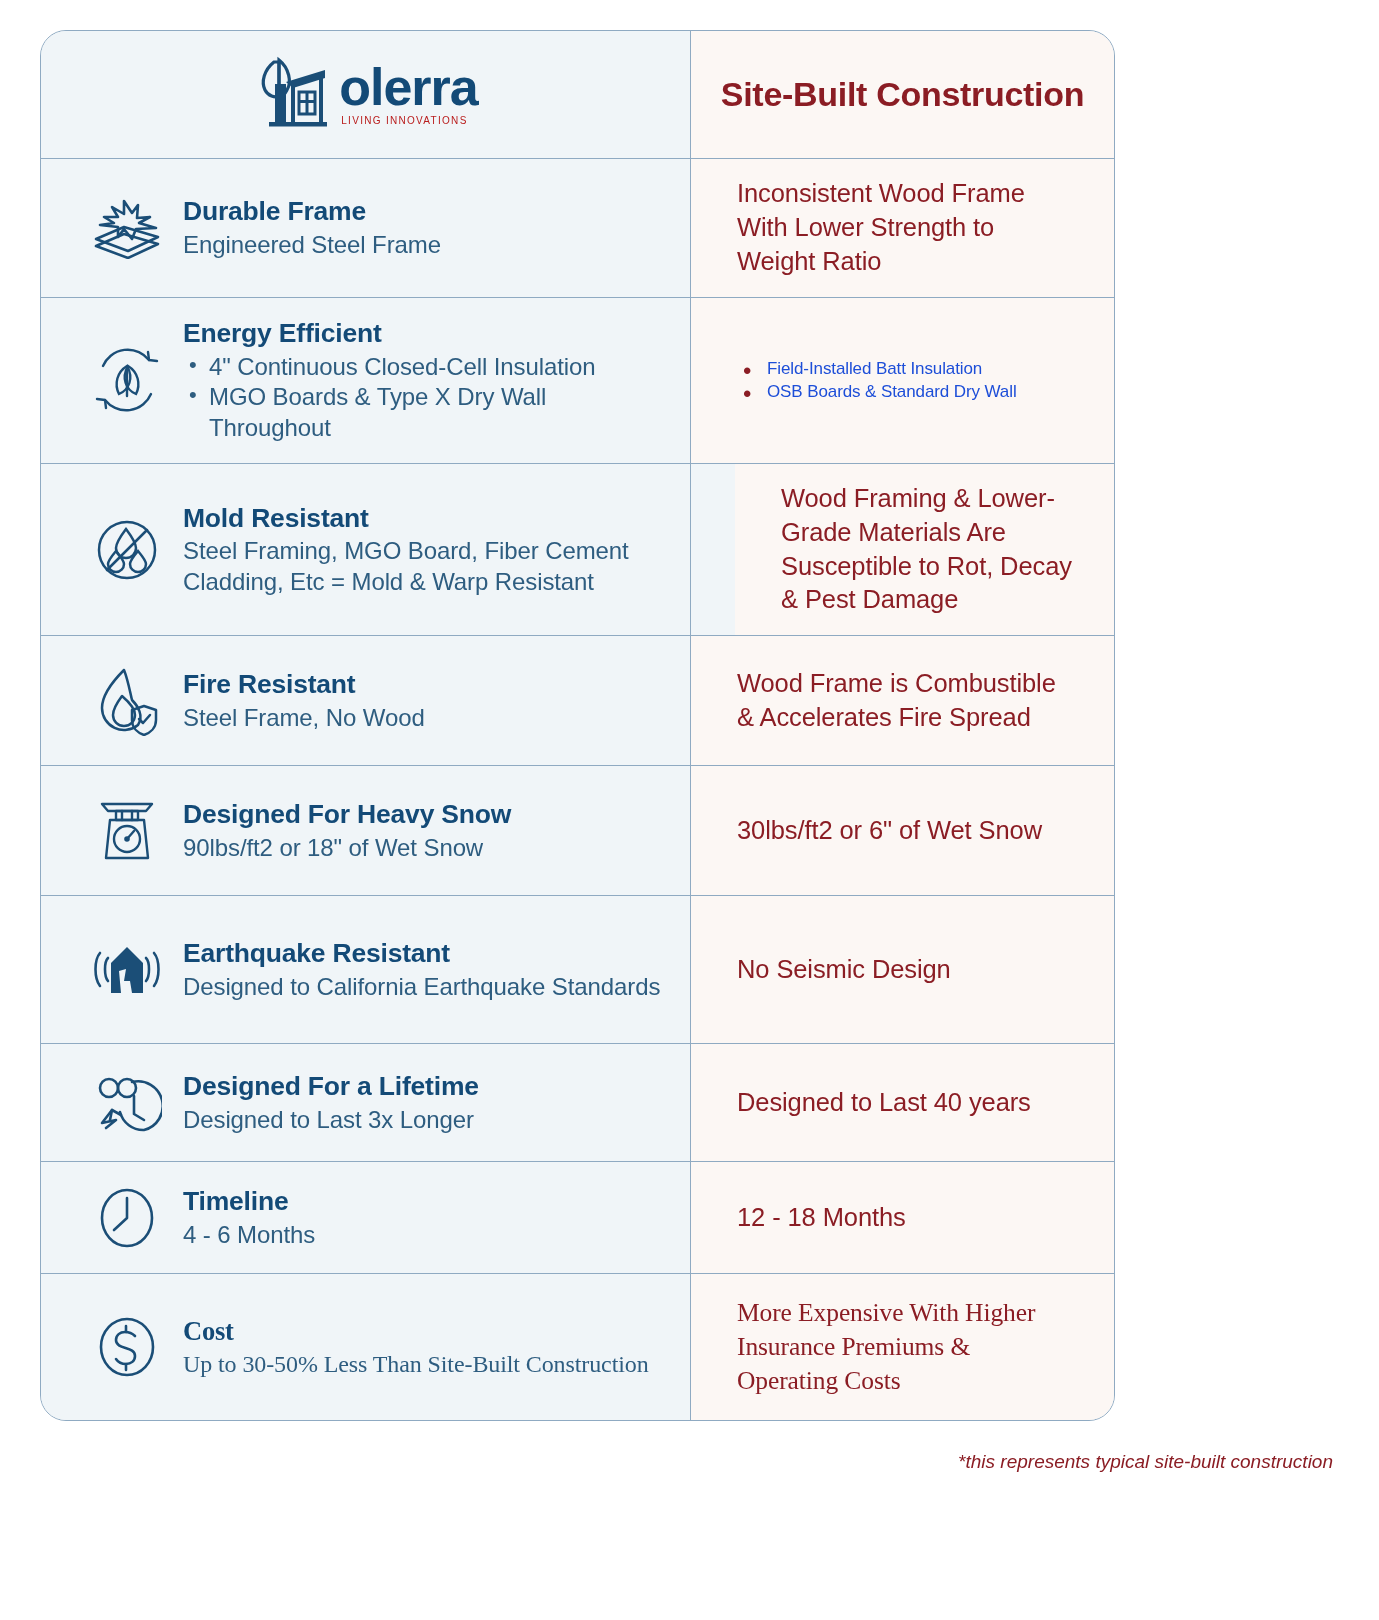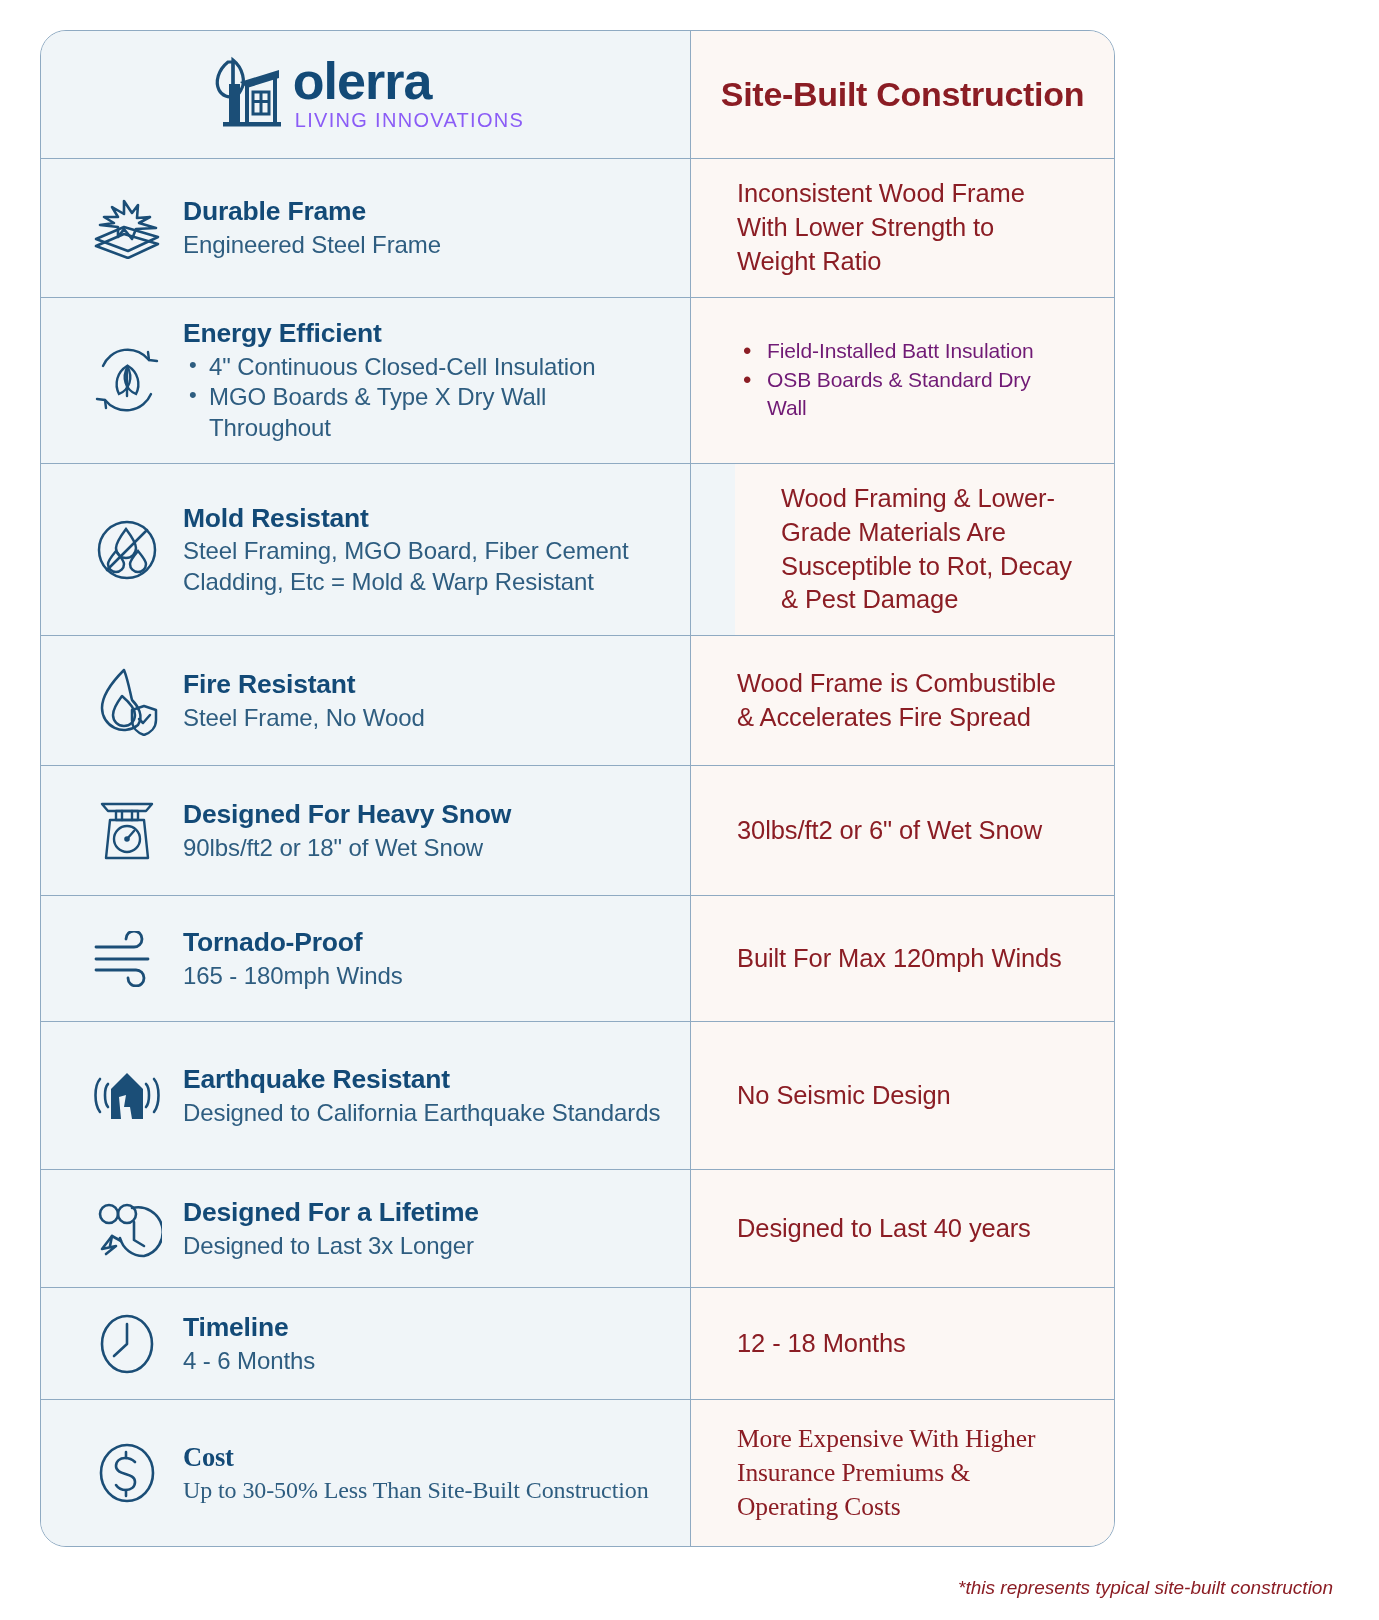--- a/index.html
+++ b/index.html
@@ -72,22 +72,22 @@
   .logo-mark { display: block; }
   .logo-text { display: flex; flex-direction: column; align-items: flex-start; }
   .logo-word {
     font-size: 52px;
     font-weight: bold;
     color: #134A77;
     letter-spacing: -1px;
     line-height: 0.95;
   }
   .logo-tag {
-    font-size: 20px;
-    color: #8b5cf6;
+    font-size: 10px;
+    color: #b91c1c;
     letter-spacing: 1.3px;
     margin-top: 3px;
     margin-left: 2px;
   }
 
   .header-title {
     font-size: 34px;
     font-weight: bold;
     color: #8B1D24;
     letter-spacing: -0.3px;
@@ -144,22 +144,22 @@
 
   
   .right-text {
     font-size: 25.5px;
     color: #8B1D24;
     line-height: 1.33;
     letter-spacing: -0.1px;
   }
   .right-list { list-style: none; }
   .right-list li {
-    font-size: 21px;
-    color: #701a75;
+    font-size: 17px;
+    color: #1d4ed8;
     line-height: 1.36;
     position: relative;
     padding-left: 30px;
     letter-spacing: -0.1px;
   }
   .right-list li::before {
     content: "\2022";
     position: absolute;
     left: 6px;
     top: -2px;
@@ -333,38 +333,20 @@
         <div class="feature-text">
           <div class="feature-title">Designed For Heavy Snow</div>
           <div class="feature-sub">90lbs/ft2 or 18" of Wet Snow</div>
         </div>
       </div>
       <div class="cell-right">
         <div class="right-text">30lbs/ft2 or 6" of Wet Snow</div>
       </div>
     </div>
 
-    <div class="row r6">
-      <div class="cell-left">
-        <div class="icon-box">
-          <svg width="74" height="56" viewBox="0 0 74 56" fill="none" stroke="#1B4E77" stroke-width="2.8" stroke-linecap="round">
-            <path d="M6 16 H44 a8 8 0 1 0 -8 -8"></path>
-            <path d="M6 28 H58"></path>
-            <path d="M6 39 H46 a8 8 0 1 1 -8 8"></path>
-          </svg>
-        </div>
-        <div class="feature-text">
-          <div class="feature-title">Tornado-Proof</div>
-          <div class="feature-sub">165 - 180mph Winds</div>
-        </div>
-      </div>
-      <div class="cell-right">
-        <div class="right-text">Built For Max 120mph Winds</div>
-      </div>
-    </div>
 
     <div class="row r7">
       <div class="cell-left">
         <div class="icon-box">
           <svg width="80" height="58" viewBox="0 0 80 58" fill="none" stroke="#1B4E77" stroke-width="2.6" stroke-linecap="round">
             <path d="M13 12 C7 19 7 37 13 45"></path>
             <path d="M21 17 C17 21 17 35 21 40"></path>
             <path d="M67 12 C73 19 73 37 67 45"></path>
             <path d="M59 17 C63 21 63 35 59 40"></path>
             <path d="M40 6 L56 22 V52 H45 L43 40 L37 40 L39 28 L32 30 L34 52 H24 V22 Z" fill="#1B4E77" stroke="none"></path>

